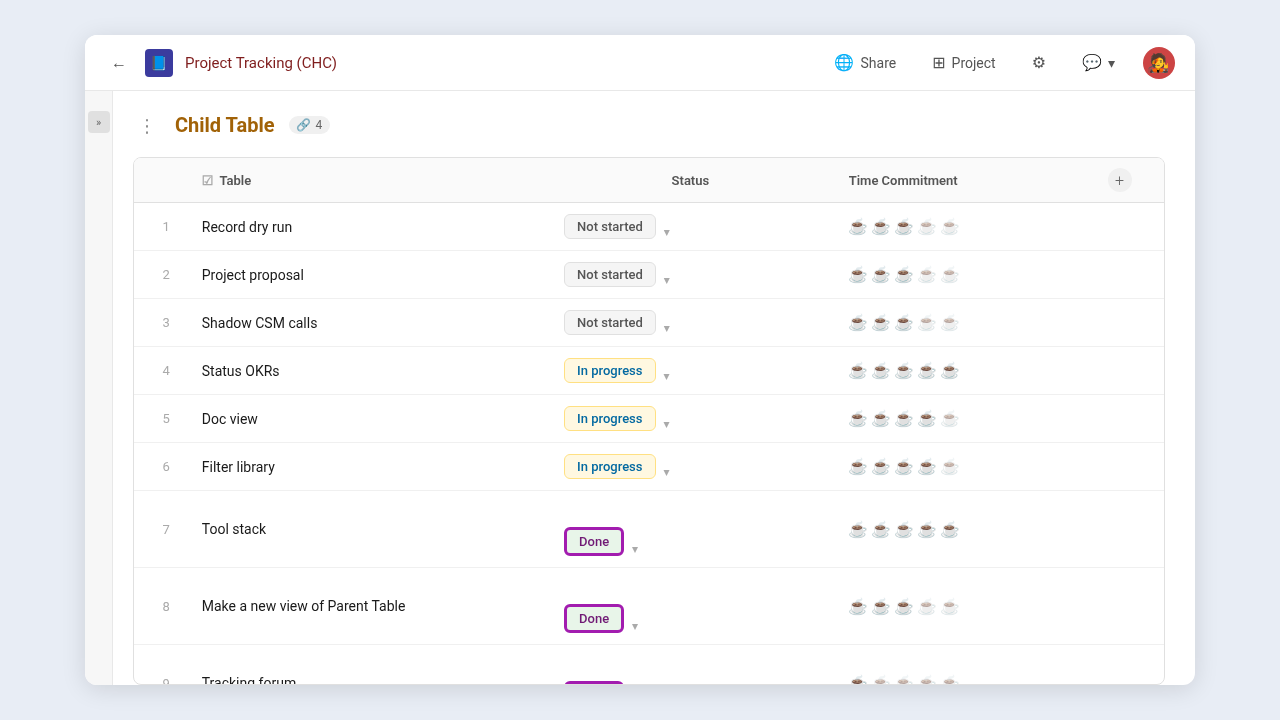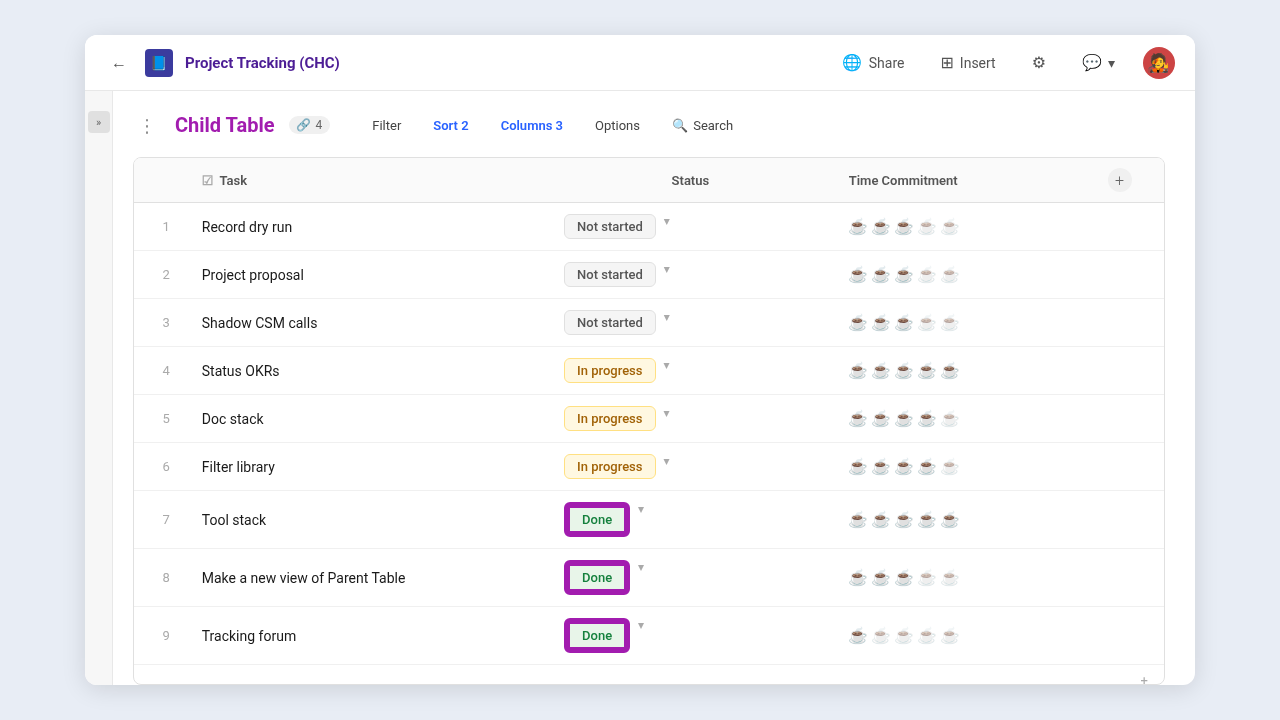--- a/index.html
+++ b/index.html
@@ -49,22 +49,22 @@
     .doc-icon {
       width: 28px; height: 28px;
       background: #3b3b9e;
       border-radius: 4px;
       display: flex; align-items: center; justify-content: center;
       color: white;
       font-size: 14px;
     }
     .topbar-title {
       font-size: 15px;
-      font-weight: 700;
-      color: #4c1d95;
+      font-weight: 400;
+      color: #7f1d1d;
     }
     .topbar-right {
       display: flex;
       align-items: center;
       gap: 20px;
     }
     .topbar-btn {
       display: flex;
       align-items: center;
       gap: 6px;
@@ -126,21 +126,21 @@
     .table-more-btn {
       width: 28px; height: 28px;
       display: flex; align-items: center; justify-content: center;
       cursor: pointer;
       color: #888;
       font-size: 18px;
     }
     .table-title {
       font-size: 20px;
       font-weight: 700;
-      color: #a21caf;
+      color: #a16207;
     }
     .link-badge {
       display: flex;
       align-items: center;
       gap: 4px;
       background: #f0f0f0;
       border-radius: 10px;
       padding: 2px 8px;
       font-size: 12px;
       color: #666;
@@ -228,31 +228,32 @@
       font-size: 13px;
       font-weight: 500;
     }
     .status-not-started {
       background: #f5f5f5;
       color: #555;
       border: 1px solid #e0e0e0;
     }
     .status-in-progress {
       background: #fff8e1;
-      color: #a16207;
+      color: #0369a1;
       border: 1px solid #ffe082;
     }
     .status-done {
       background: #e8f5e9;
-      color: #15803d;
-      border: 6px solid #a21caf;
+      color: #701a75;
+      border: 3px solid #a21caf;
+      margin-top: 25px;
     }
     .status-cell {
       display: flex;
-      align-items: flex-start;
+      align-items: flex-end;
       gap: 8px;
     }
     .status-dropdown {
       color: #aaa;
       font-size: 12px;
       cursor: pointer;
     }
 
     
     .coffee-cups {
@@ -307,21 +308,21 @@
       </div>
       <span class="topbar-title">Project Tracking (CHC)</span>
     </div>
     <div class="topbar-right">
       <div class="topbar-btn">
         <span class="topbar-icon">🌐</span>
         <span>Share</span>
       </div>
       <div class="topbar-btn">
         <span class="topbar-icon">⊞</span>
-        <span>Insert</span>
+        <span>Project</span>
       </div>
       <div class="topbar-btn">
         <span class="topbar-icon">⚙</span>
       </div>
       <div class="topbar-btn">
         <span class="topbar-icon">💬</span>
         <span>▾</span>
       </div>
       <div class="avatar">🧑‍🎤</div>
     </div>
@@ -339,49 +340,31 @@
 
       <div class="table-header">
         <div class="table-more-btn">
           <span>⋮</span>
         </div>
         <span class="table-title">Child Table</span>
         <div class="link-badge">
           <span>🔗</span>
           <span>4</span>
         </div>
-        <div class="toolbar-actions">
-          <div class="toolbar-btn">
-            <span>Filter</span>
-          </div>
-          <div class="toolbar-btn active">
-            <span>Sort 2</span>
-          </div>
-          <div class="toolbar-btn active">
-            <span>Columns 3</span>
-          </div>
-          <div class="toolbar-btn">
-            <span>Options</span>
-          </div>
-          <div class="toolbar-search">
-            <span>🔍</span>
-            <span>Search</span>
-          </div>
-        </div>
       </div>
 
       <div class="table-wrapper">
         <table>
           <thead>
             <tr>
               <th></th>
               <th class="task-col">
                 <div class="task-col-header">
                   <span class="task-icon">☑</span>
-                  <span>Task</span>
+                  <span>Table</span>
                 </div>
               </th>
               <th class="status-col">
                 <span>Status</span>
               </th>
               <th class="time-col">
                 <span>Time Commitment</span>
               </th>
               <th class="add-col">
                 <div class="add-col-btn">
@@ -466,21 +449,21 @@
                     <span class="cup cup-filled">☕</span>
                     <span class="cup cup-filled">☕</span>
                     <span class="cup cup-filled">☕</span>
                     <span class="cup cup-filled">☕</span>
                   </div>
                 </td>
                 <td></td>
               </tr>
               <tr>
                 <td>5</td>
-                <td>Doc stack</td>
+                <td>Doc view</td>
                 <td>
                   <div class="status-cell">
                     <span class="status-badge status-in-progress">In progress</span>
                     <span class="status-dropdown">▾</span>
                   </div>
                 </td>
                 <td>
                   <div class="coffee-cups">
                     <span class="cup cup-filled">☕</span>
                     <span class="cup cup-filled">☕</span>

